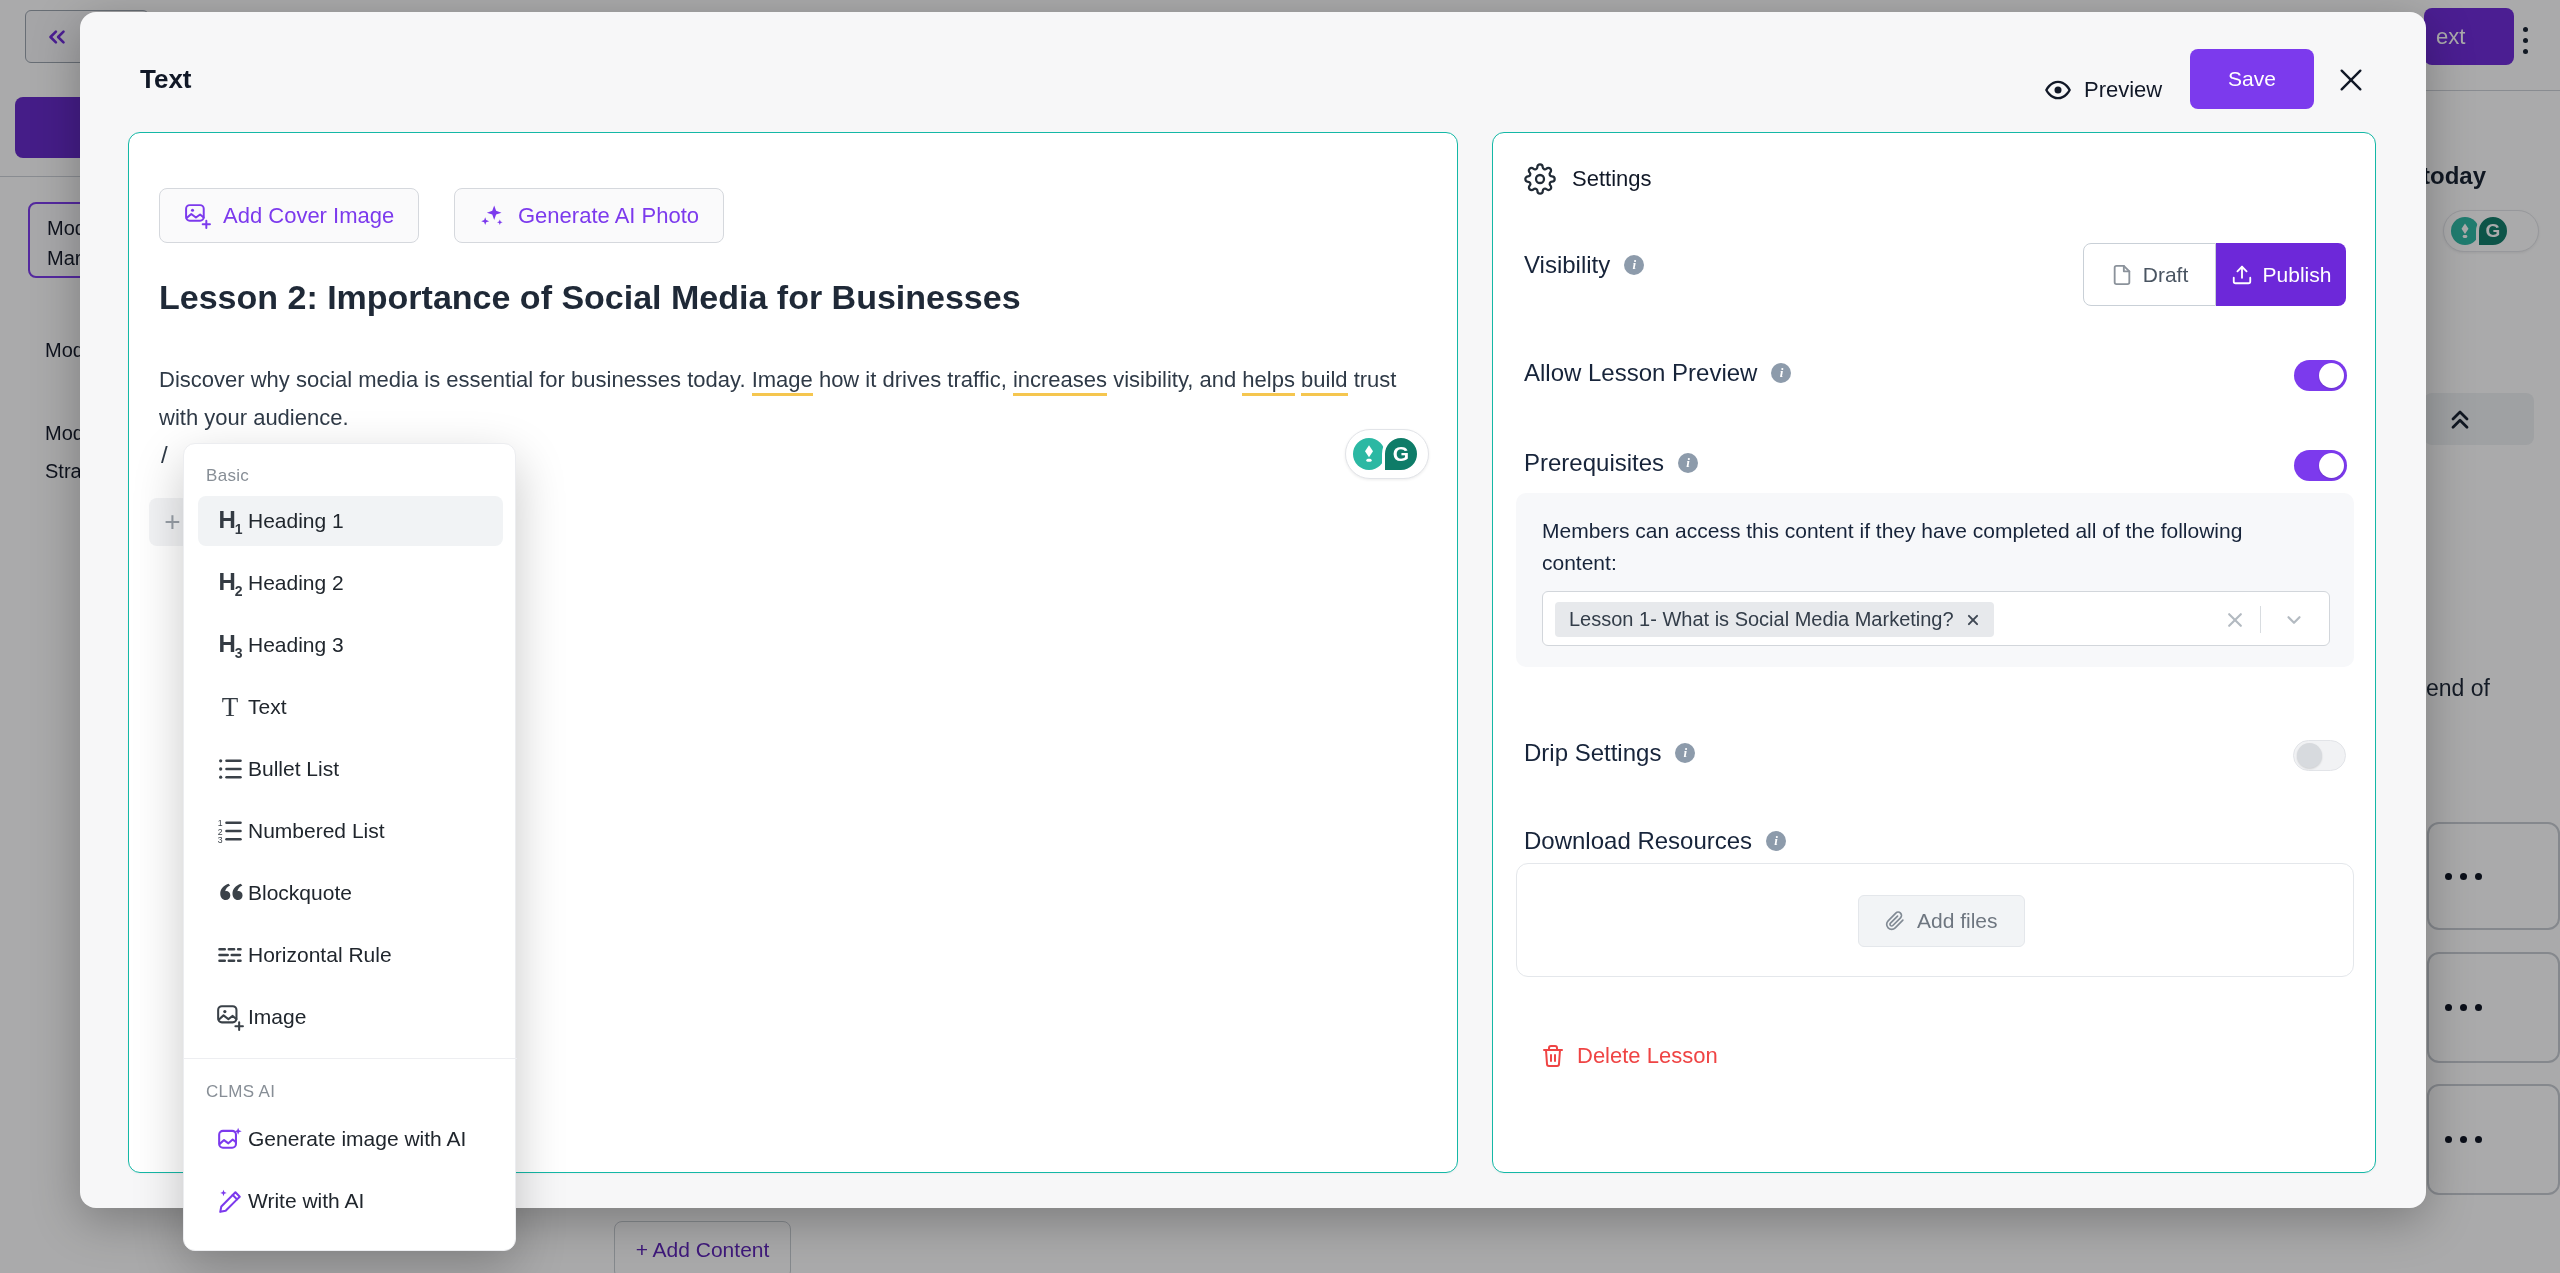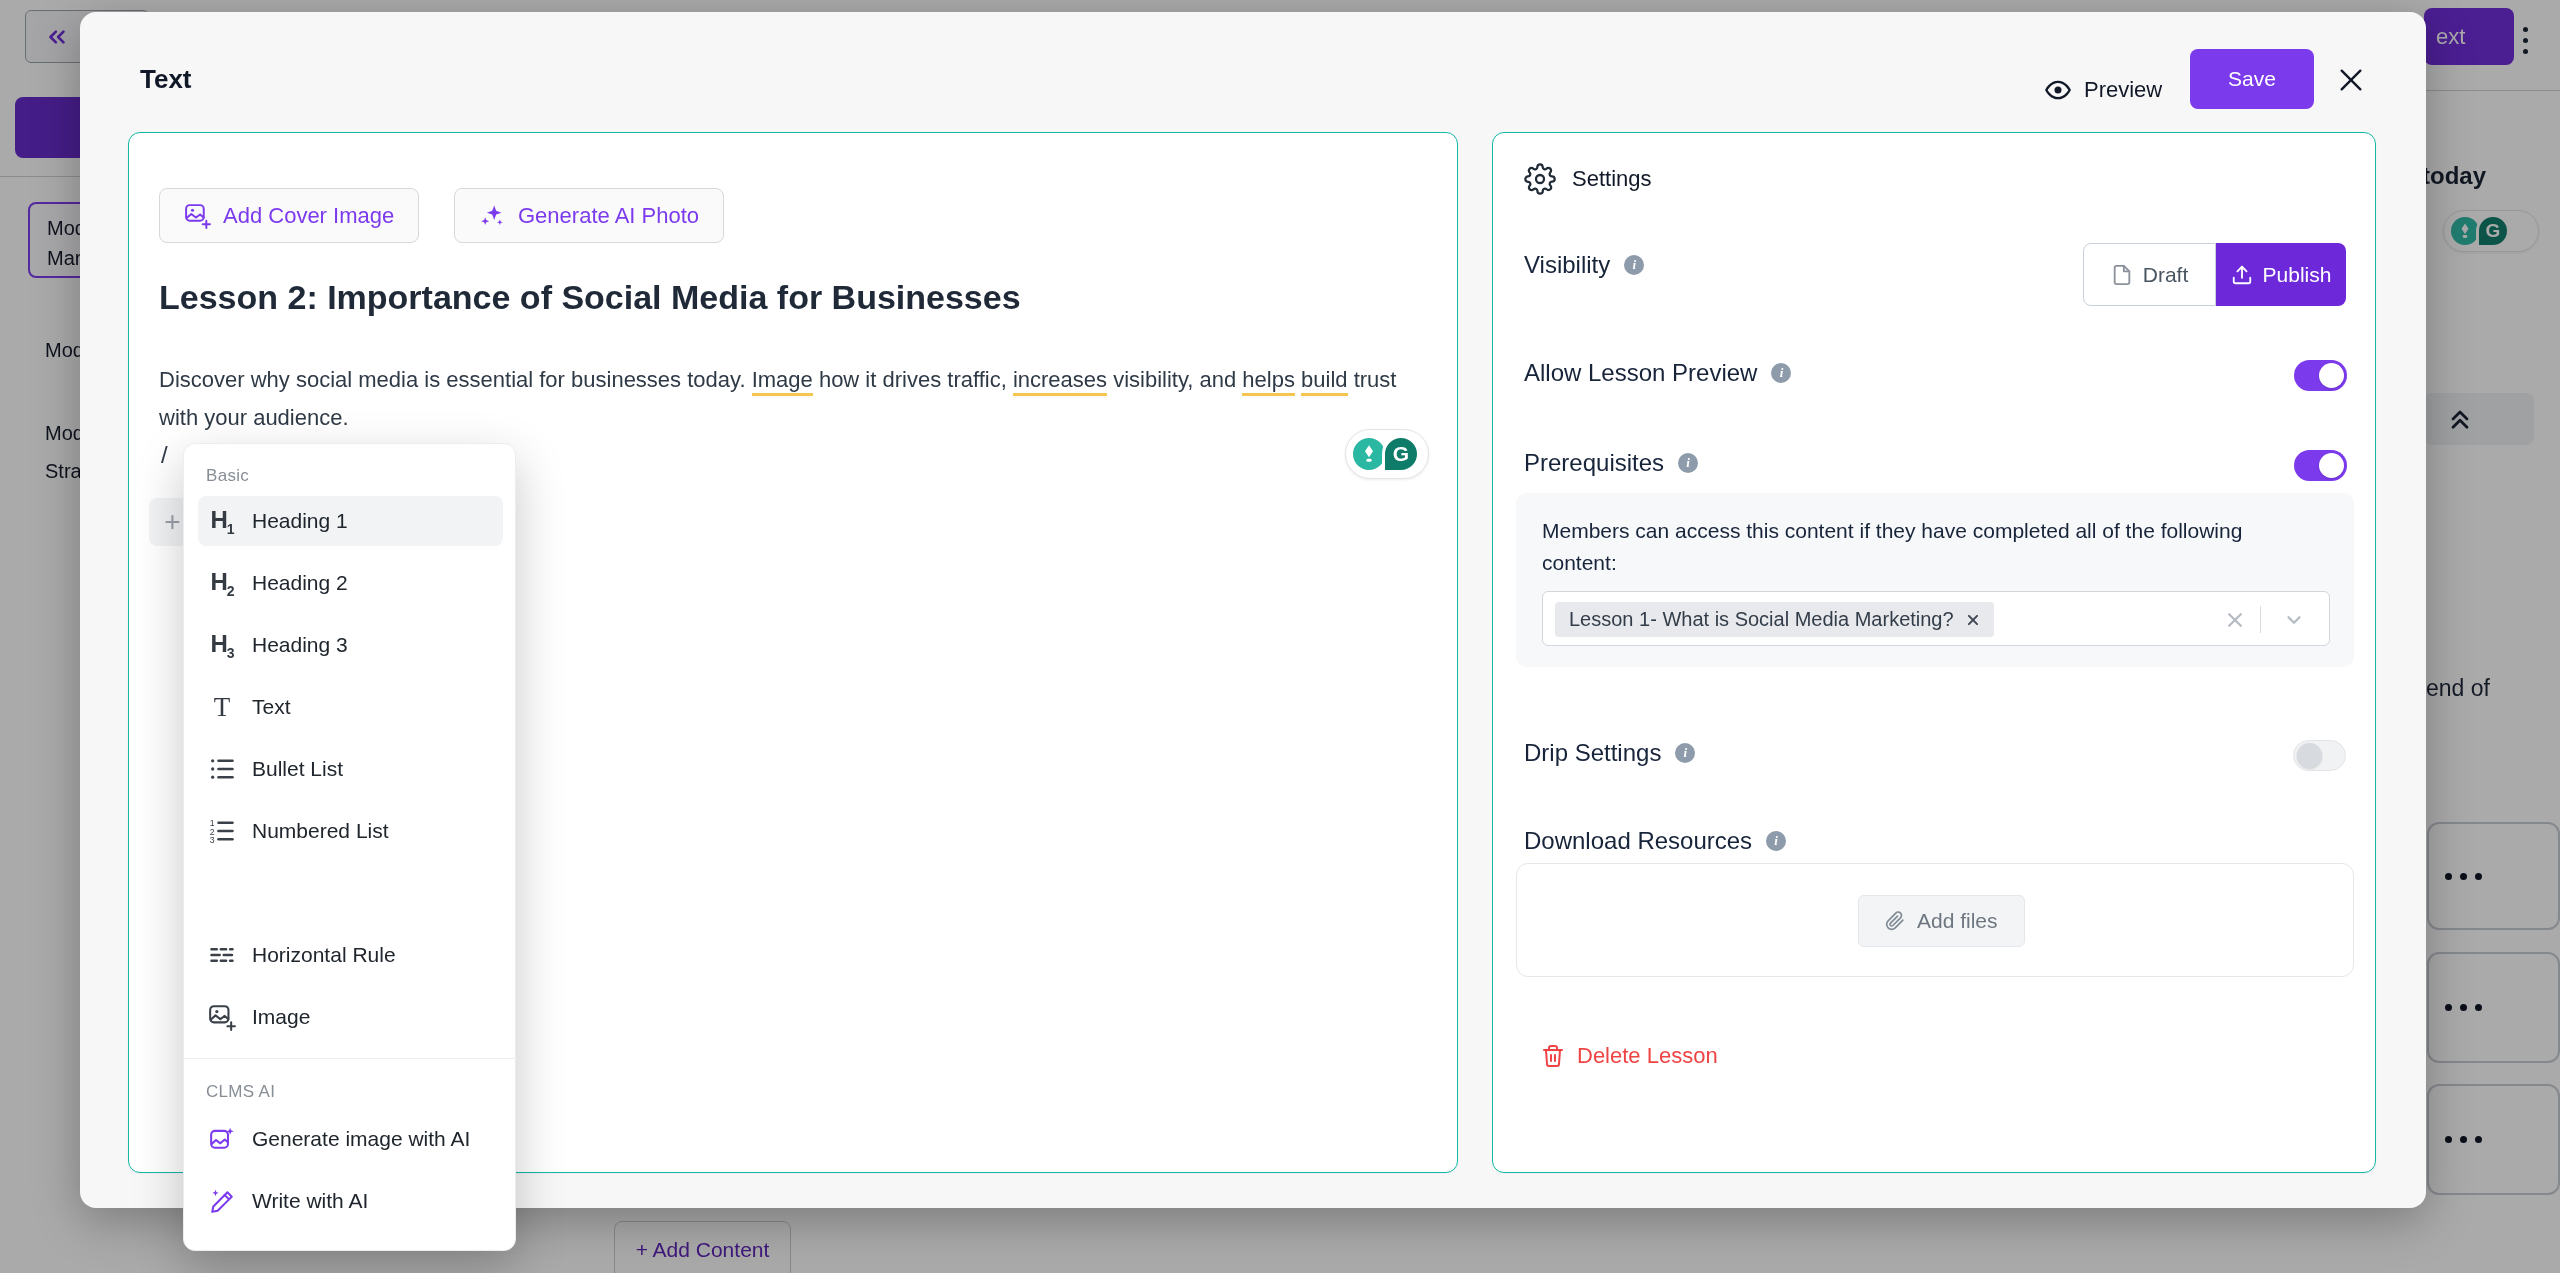--- a/index.html
+++ b/index.html
@@ -54,21 +54,21 @@
   .gram-pill{background:#fff;border:1px solid #e2e4e8;border-radius:26px;
              box-shadow:0 1px 3px rgba(0,0,0,.08);display:flex;align-items:center;padding-left:7px}
   .bulb{border-radius:50%;background:#2bb8a3;display:flex;align-items:center;justify-content:center}
   .gcircle{border-radius:50% 50% 50% 8%;background:#0e7c68;color:#fff;font-weight:700;
            display:flex;align-items:center;justify-content:center;border:3px solid #fff;margin-left:-3px}
 
   
   .slash-menu{background:#fff;border:1px solid #ecedf0;border-radius:12px;z-index:50;
               box-shadow:0 18px 50px rgba(0,0,0,.22)}
   .menu-sec{font-size:17px;color:#878e96;letter-spacing:.3px}
-  .menu-row{gap:12px;padding-left:6px;border-radius:8px;cursor:pointer;width:305px;height:50px}
+  .menu-row{gap:0;padding-left:14px;border-radius:8px;cursor:pointer;width:305px;height:50px}
   .menu-row.hl{background:#f1f3f5}
   .menu-row .mi{width:36px;display:flex;justify-content:center;color:#3a4148}
   .menu-row .ml{font-size:21px;color:#20262d}
   .menu-row.ai .mi{color:#7c3aed}
   .ht{font-weight:600;color:#343b43;font-size:24px;letter-spacing:-1px}
   .ht sub{font-size:14px;font-weight:600}
   .tt{font-family:"Liberation Serif",serif;font-size:27px;color:#343b43}
   .menu-sep{background:#edeef1;height:1px}
 
   
@@ -415,20 +415,29 @@
             <text x="1.5" y="15" font-size="7.5" fill="currentColor" stroke="none" font-family="Liberation Sans,sans-serif">2</text>
             <text x="1.5" y="22.5" font-size="7.5" fill="currentColor" stroke="none" font-family="Liberation Sans,sans-serif">3</text>
             <line x1="9" y1="5" x2="21" y2="5"></line>
             <line x1="9" y1="12" x2="21" y2="12"></line>
             <line x1="9" y1="19" x2="21" y2="19"></line>
           </svg>
       </span>
       <span class="ml">Numbered List</span>
     </div>
 
+    <div class="abs flex menu-row" style="left:14px;top:424px">
+      <span class="mi">
+        <svg width="26" height="22" viewBox="0 0 24 20" fill="currentColor">
+            <path d="M10.6 1.4C5.8 3.1 3 6.5 3 10.6 3 14 5.1 16.4 8 16.4c2.5 0 4.3-1.8 4.3-4.2 0-2.3-1.7-4-3.9-4-.3 0-.6 0-.9.1C8 6 9.7 4 12.1 3z"></path>
+            <path d="M21.9 1.4c-4.8 1.7-7.6 5.1-7.6 9.2 0 3.4 2.1 5.8 5 5.8 2.5 0 4.3-1.8 4.3-4.2 0-2.3-1.7-4-3.9-4-.3 0-.6 0-.9.1.5-2.3 2.2-4.3 4.6-5.3z"></path>
+          </svg>
+      </span>
+      <span class="ml">Blockquote</span>
+    </div>
 
     <div class="abs flex menu-row" style="left:14px;top:486px">
       <span class="mi">
         <svg width="28" height="28" viewBox="0 0 24 24" fill="none" stroke="currentColor" stroke-width="2.2" stroke-linecap="round">
             <line x1="3" y1="7" x2="21" y2="7" stroke-dasharray="4.5 3.5"></line>
             <line x1="3" y1="12" x2="21" y2="12" stroke-dasharray="7 3.5"></line>
             <line x1="3" y1="17" x2="21" y2="17" stroke-dasharray="4.5 3.5"></line>
           </svg>
       </span>
       <span class="ml">Horizontal Rule</span>

